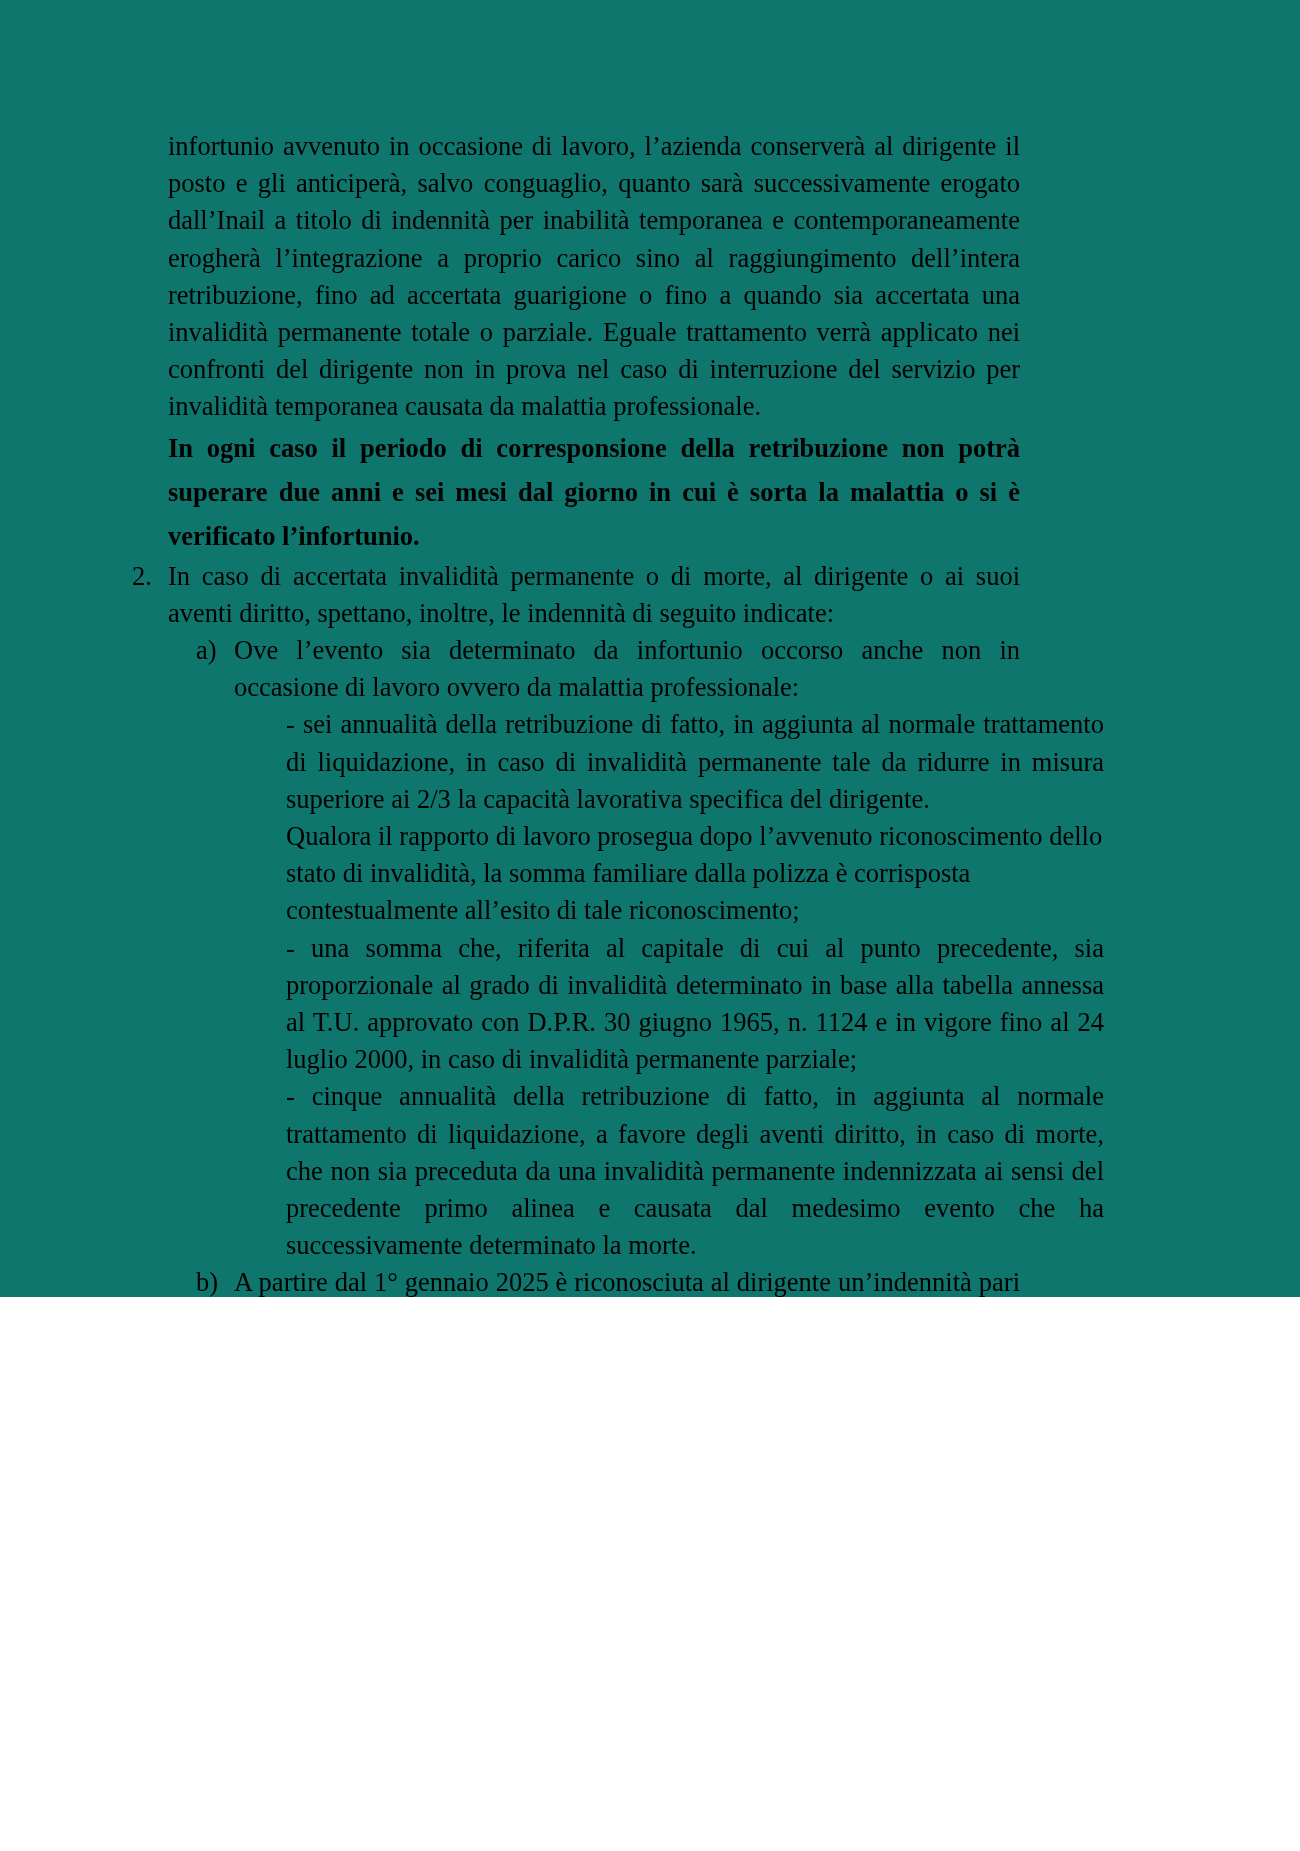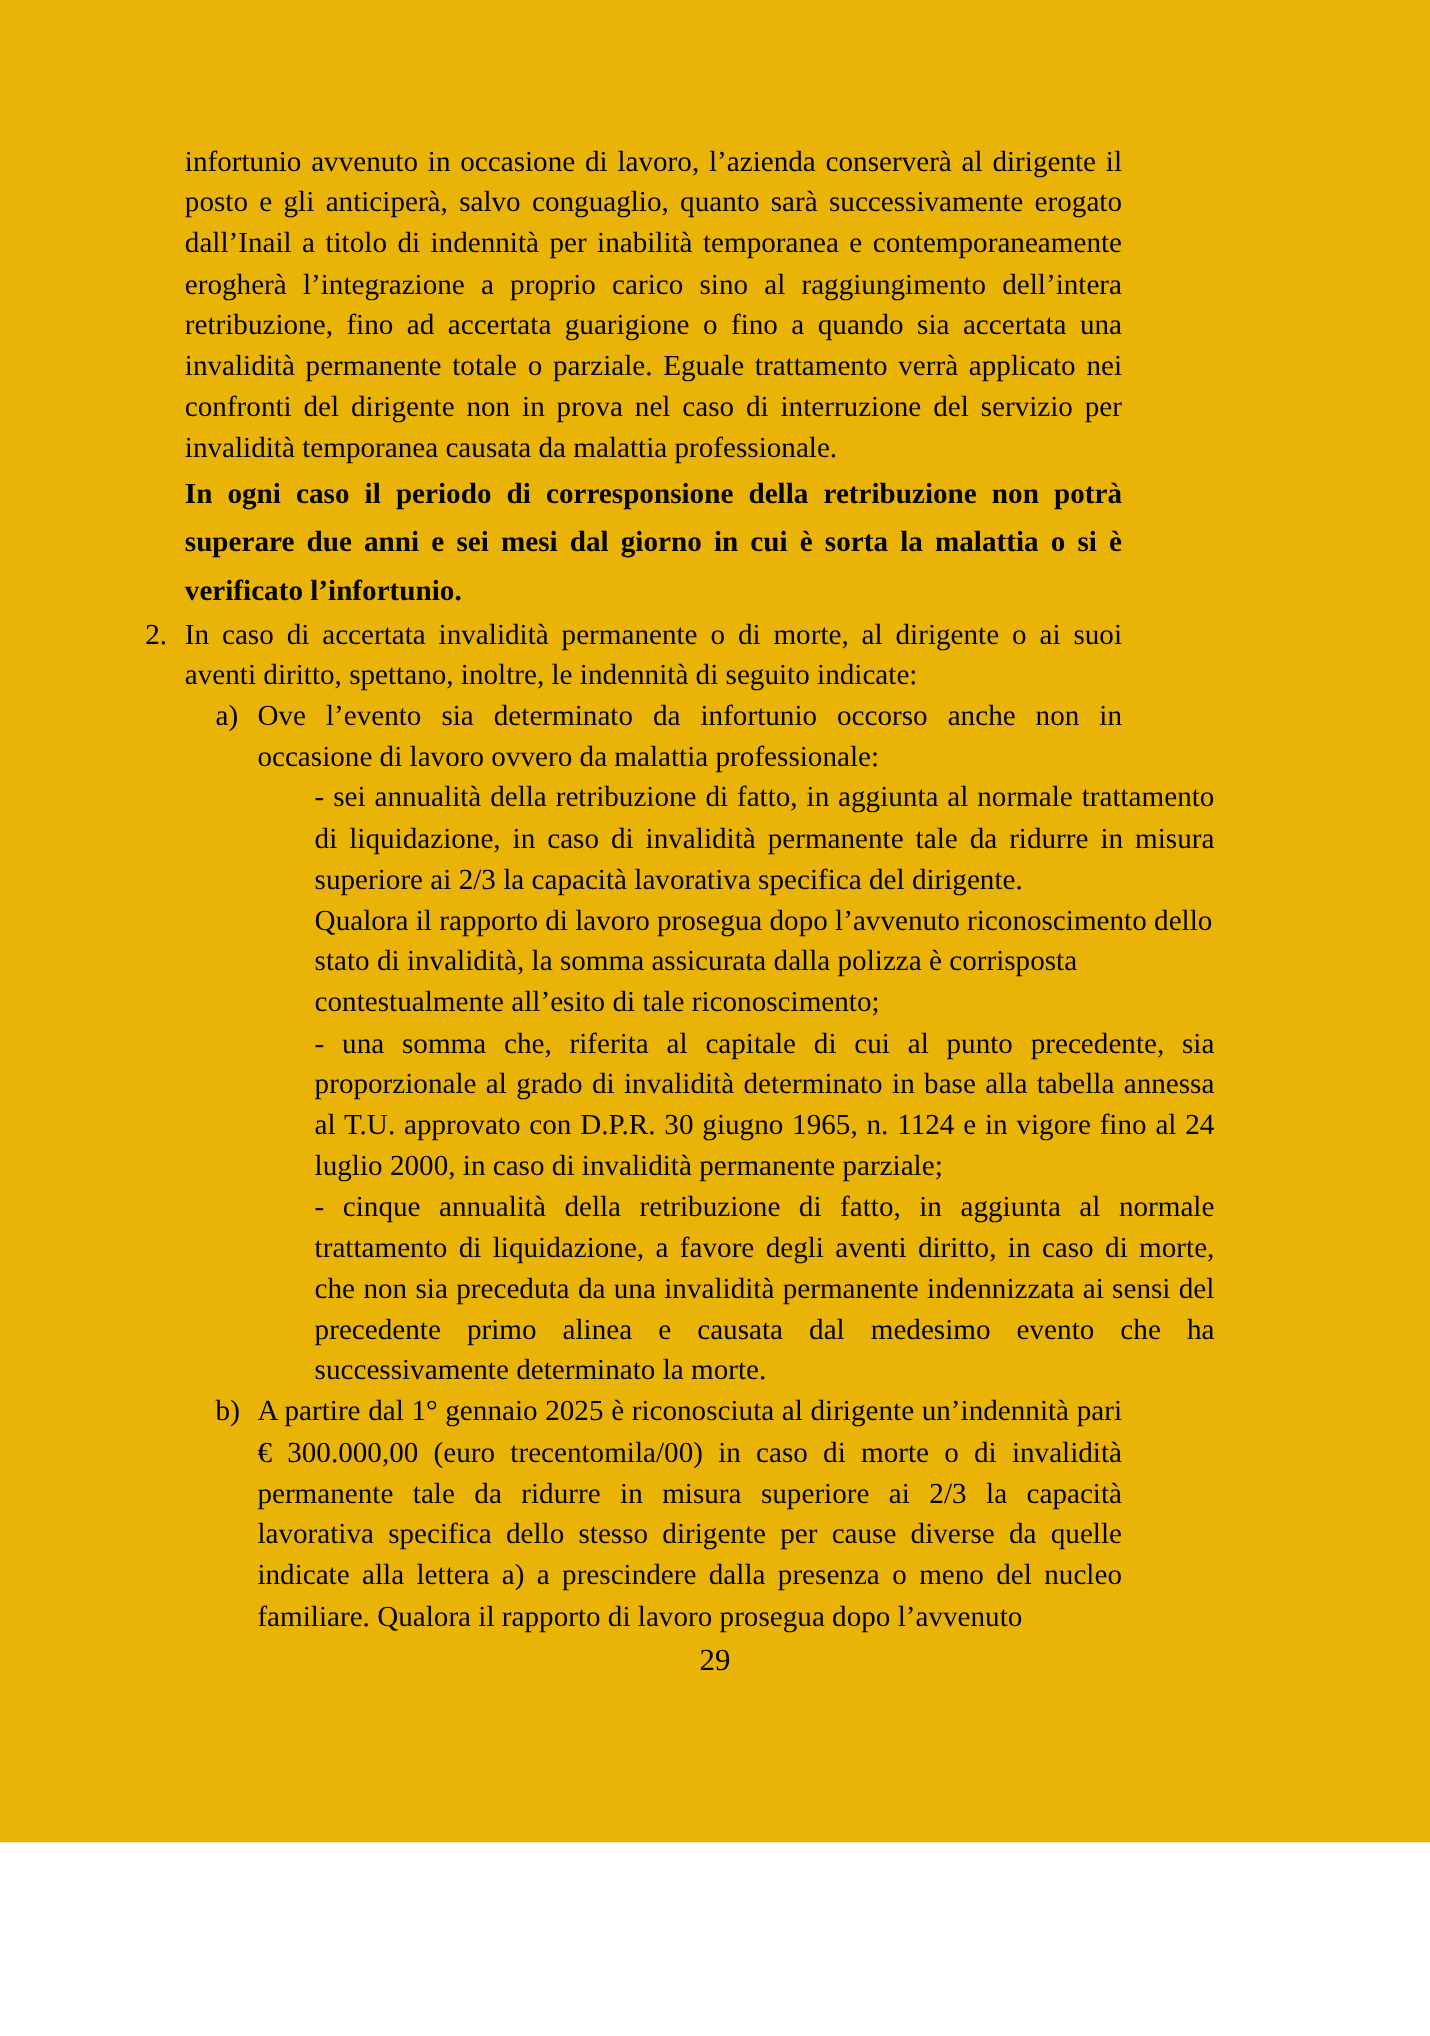--- a/index.html
+++ b/index.html
@@ -8,22 +8,22 @@
     padding: 0;
     background: #ffffff;
   }
   body {
     font-family: "Liberation Serif", "DejaVu Serif", serif;
     color: #000000;
   }
   .page {
     position: relative;
     width: 1300px;
-    height: 1675px;
-    background: #eab308;
+    height: 1297px;
+    background: #0f766e;
     box-sizing: border-box;
     overflow: hidden;
   }
   .content {
     position: absolute;
     left: 168px;
     top: 128px;
     width: 852px;
   }
   
@@ -107,21 +107,21 @@
     <div class="numitem">
       <span class="marker">2.</span>
       <p class="para">In caso di accertata invalidità permanente o di morte, al dirigente o ai suoi aventi diritto, spettano, inoltre, le indennità di seguito indicate:</p>
 
       <div class="letteritem">
         <span class="marker">a)</span>
         <p class="para">Ove l’evento sia determinato da infortunio occorso anche non in occasione di lavoro ovvero da malattia professionale:</p>
 
         <div class="subblock">
           <p class="para">- sei annualità della retribuzione di fatto, in aggiunta al normale trattamento di liquidazione, in caso di invalidità permanente tale da ridurre in misura superiore ai 2/3 la capacità lavorativa specifica del dirigente.</p>
-          <p class="para natural">Qualora il rapporto di lavoro prosegua dopo l’avvenuto riconoscimento dello stato di invalidità, la somma assicurata dalla polizza è corrisposta contestualmente all’esito di tale riconoscimento;</p>
+          <p class="para natural">Qualora il rapporto di lavoro prosegua dopo l’avvenuto riconoscimento dello stato di invalidità, la somma familiare dalla polizza è corrisposta contestualmente all’esito di tale riconoscimento;</p>
           <p class="para">- una somma che, riferita al capitale di cui al punto precedente, sia proporzionale al grado di invalidità determinato in base alla tabella annessa al T.U. approvato con D.P.R. 30 giugno 1965, n. 1124 e in vigore fino al 24 luglio 2000, in caso di invalidità permanente parziale;</p>
           <p class="para">- cinque annualità della retribuzione di fatto, in aggiunta al normale trattamento di liquidazione, a favore degli aventi diritto, in caso di morte, che non sia preceduta da una invalidità permanente indennizzata ai sensi del precedente primo alinea e causata dal medesimo evento che ha successivamente determinato la morte.</p>
         </div>
       </div>
 
       <div class="letteritem">
         <span class="marker">b)</span>
         <p class="para">A partire dal 1° gennaio 2025 è riconosciuta al dirigente un’indennità pari € 300.000,00 (euro trecentomila/00) in caso di morte o di invalidità permanente tale da ridurre in misura superiore ai 2/3 la capacità lavorativa specifica dello stesso dirigente per cause diverse da quelle indicate alla lettera a) a prescindere dalla presenza o meno del nucleo familiare. Qualora il rapporto di lavoro prosegua dopo l’avvenuto</p>
       </div>
 

